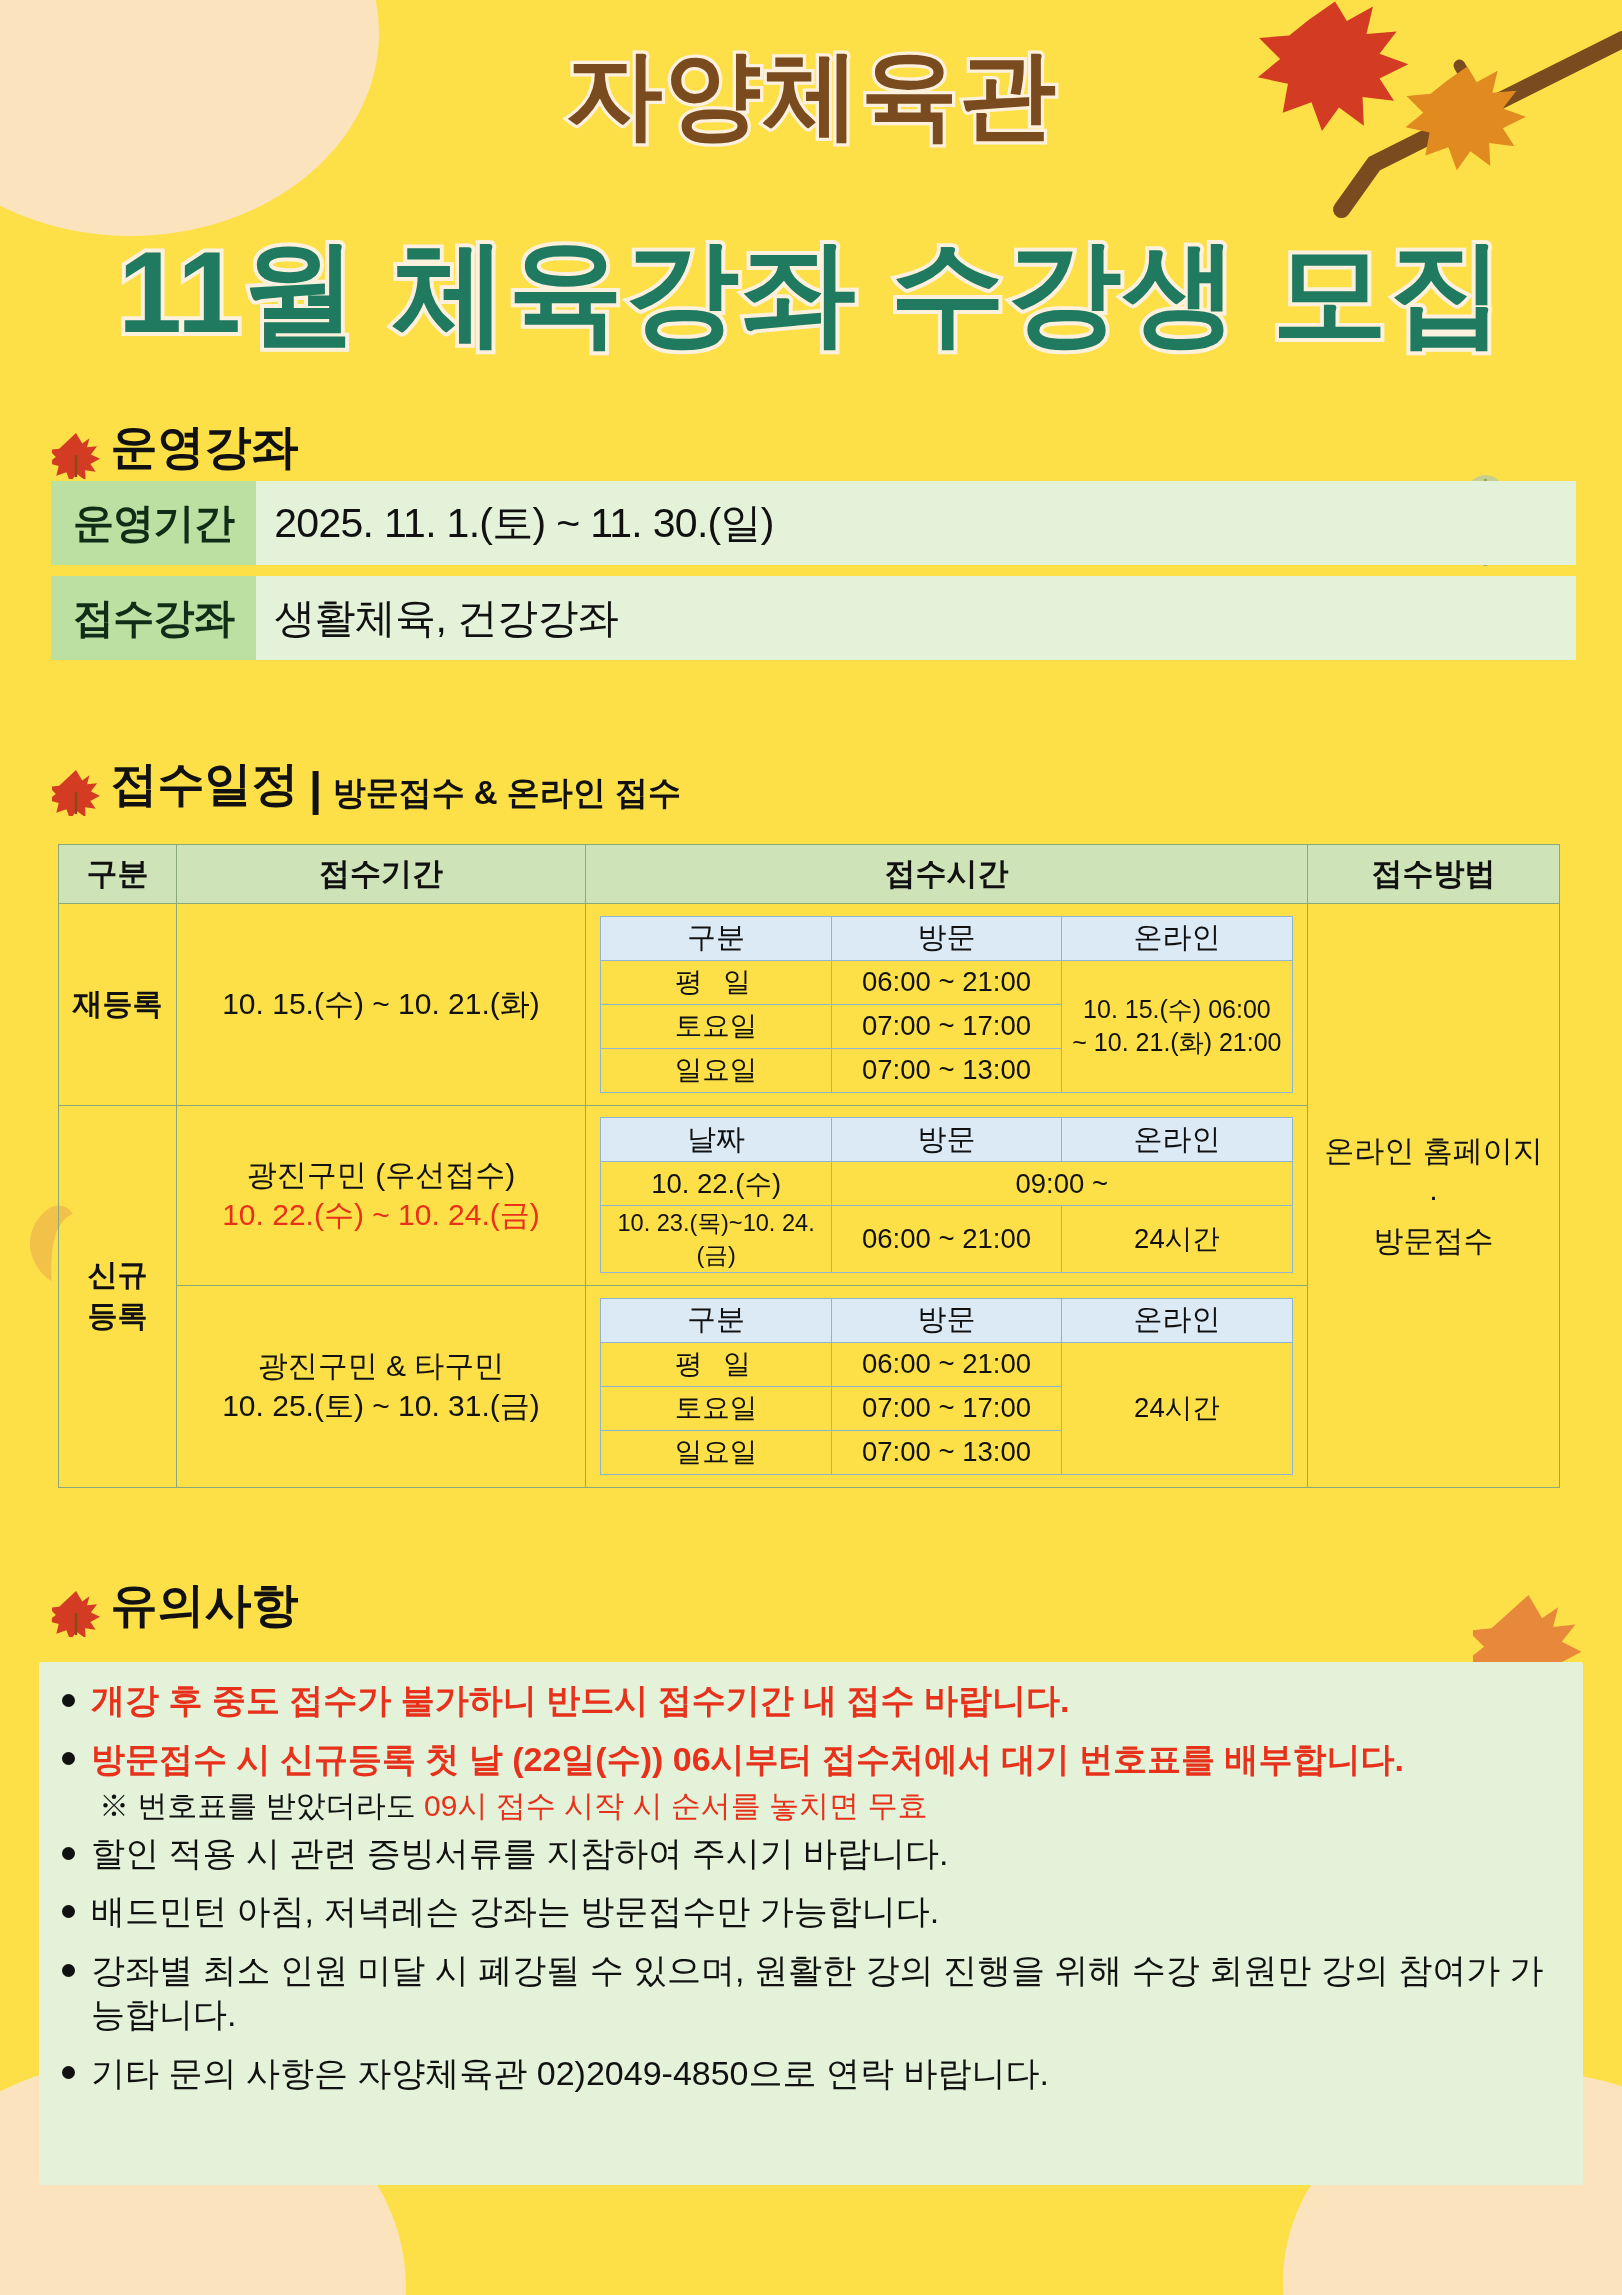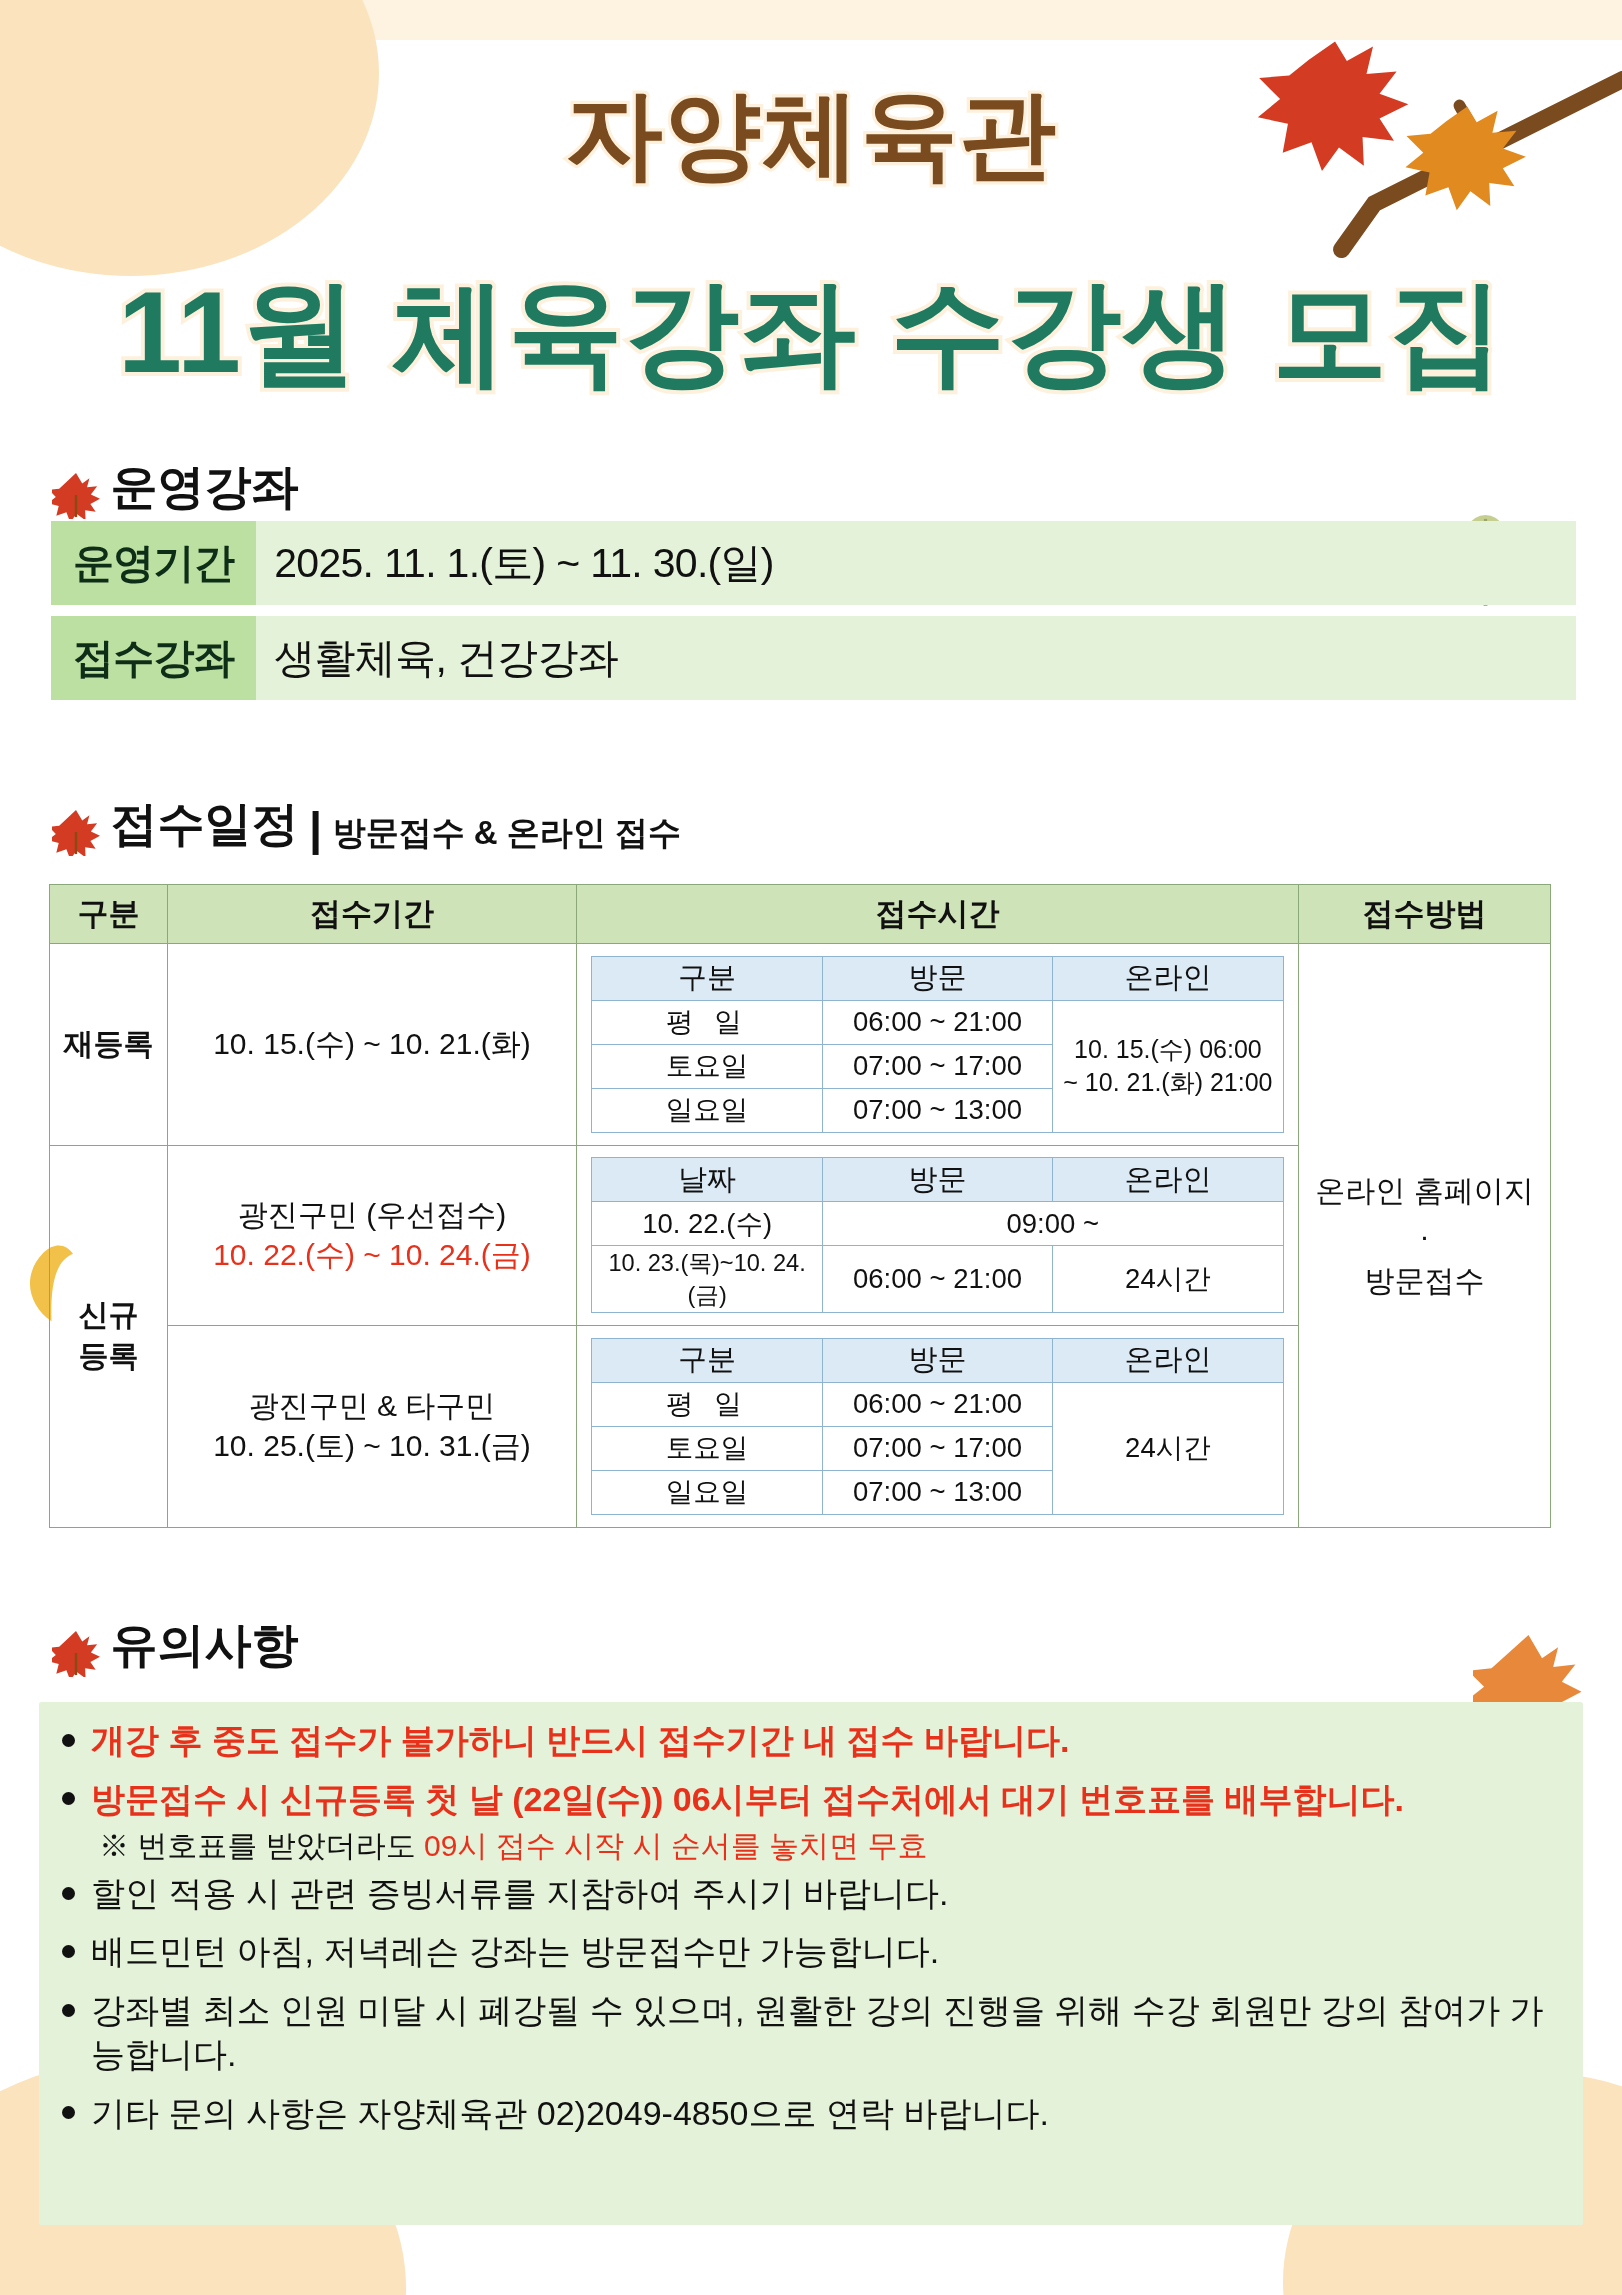--- a/index.html
+++ b/index.html
@@ -5,22 +5,21 @@
   html, body { margin:0; padding:0; }
   body {
     width:1623px; height:2295px;
     background:#fdf3e0;
     font-family:"Liberation Sans", sans-serif;
     position:relative;
     overflow:hidden;
   }
   .poster {
     position:absolute; inset:0;
-    background:#ffffff;
-    margin-top:40px;
+    background:#fde047;
   }
   
   .blob-top-left {
     position:absolute; left:-118px; top:-170px;
     width:497px; height:406px; border-radius:50%;
     background:#fbe3bd;
   }
   .blob-bottom-left {
     position:absolute; left:-131px; bottom:-222px;
     width:537px; height:458px; border-radius:50%;
@@ -90,21 +89,21 @@
     font-size:41px; font-weight:bold; color:#0f2e18;
     padding:0 22px;
     letter-spacing:-0.7px;
   }
   .info-value {
     font-size:41px; color:#111; padding-left:18px;
     letter-spacing:-0.7px;
   }
 
   
-  .tbl-wrap { position:absolute; left:49px; top:844px; width:1502px; }
+  .tbl-wrap { position:absolute; left:58px; top:844px; width:1502px; }
   table.main {
     border-collapse:collapse; width:1502px;
     table-layout:fixed;
   }
   table.main th, table.main td {
     border:1.3px solid #8aa87a;
     text-align:center; vertical-align:middle;
     font-size:30px; color:#111;
   }
   table.main thead th {

